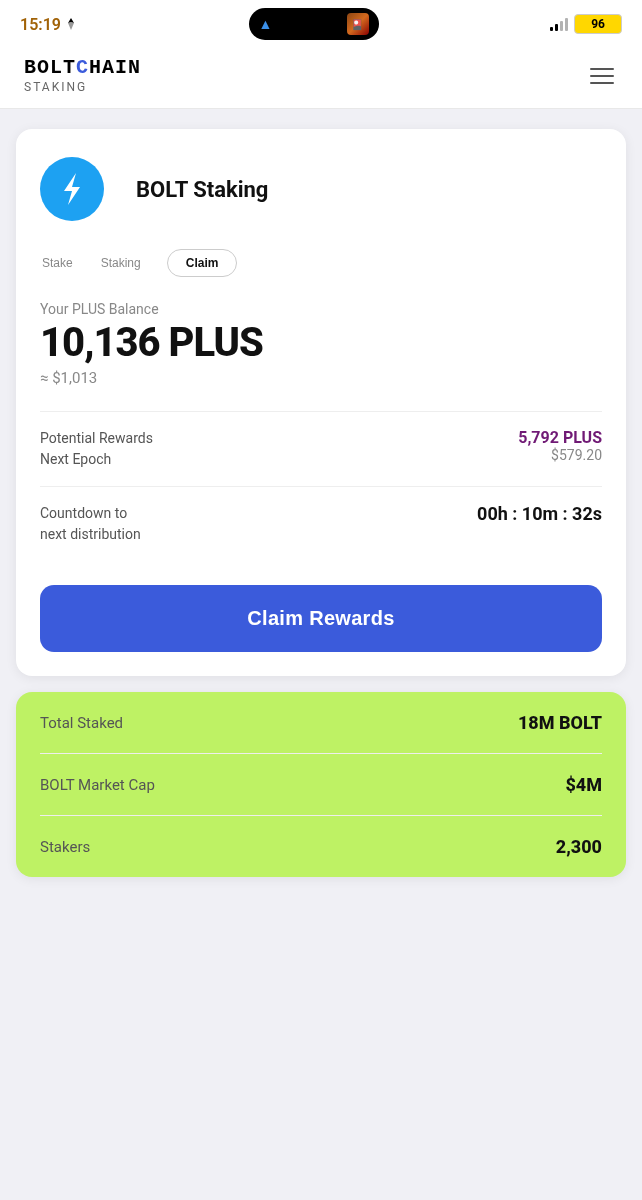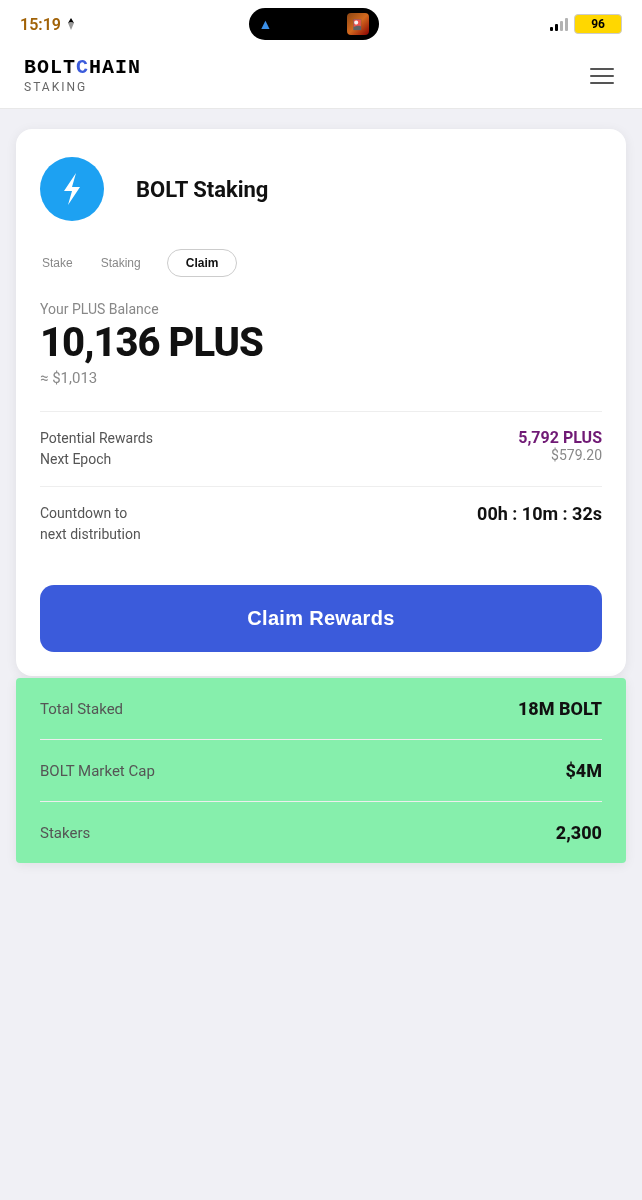--- a/index.html
+++ b/index.html
@@ -261,23 +261,23 @@
       padding: 22px;
       font-size: 20px;
       font-weight: 700;
       cursor: pointer;
       margin-top: 24px;
       letter-spacing: 0.3px;
     }
 
     
     .stats-card {
-      background: #86efac;
-      border-radius: 4px;
-      margin-top: 2px;
+      background: #bef264;
+      border-radius: 16px;
+      margin-top: 16px;
       padding: 0 24px;
       box-shadow: 0 2px 12px rgba(0,0,0,0.07);
     }
     .stat-row {
       display: flex;
       align-items: center;
       justify-content: space-between;
       padding: 20px 0;
       border-bottom: 1px solid #eee;
     }

